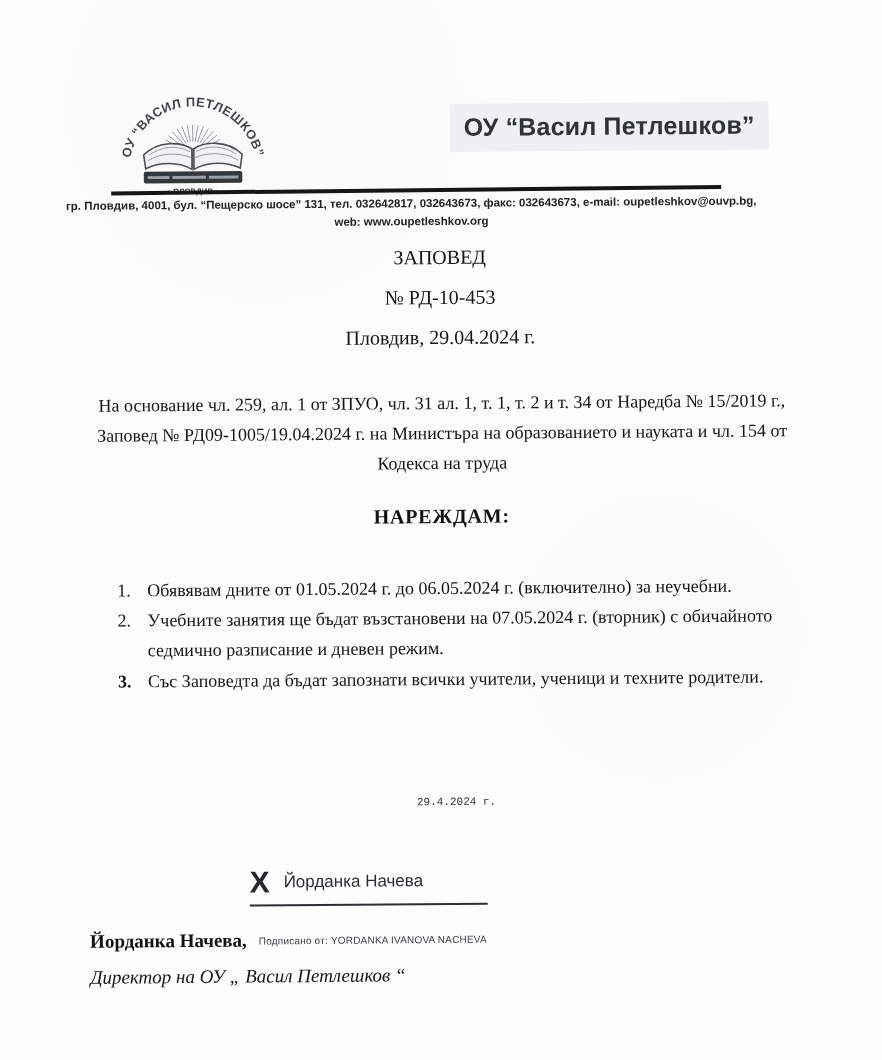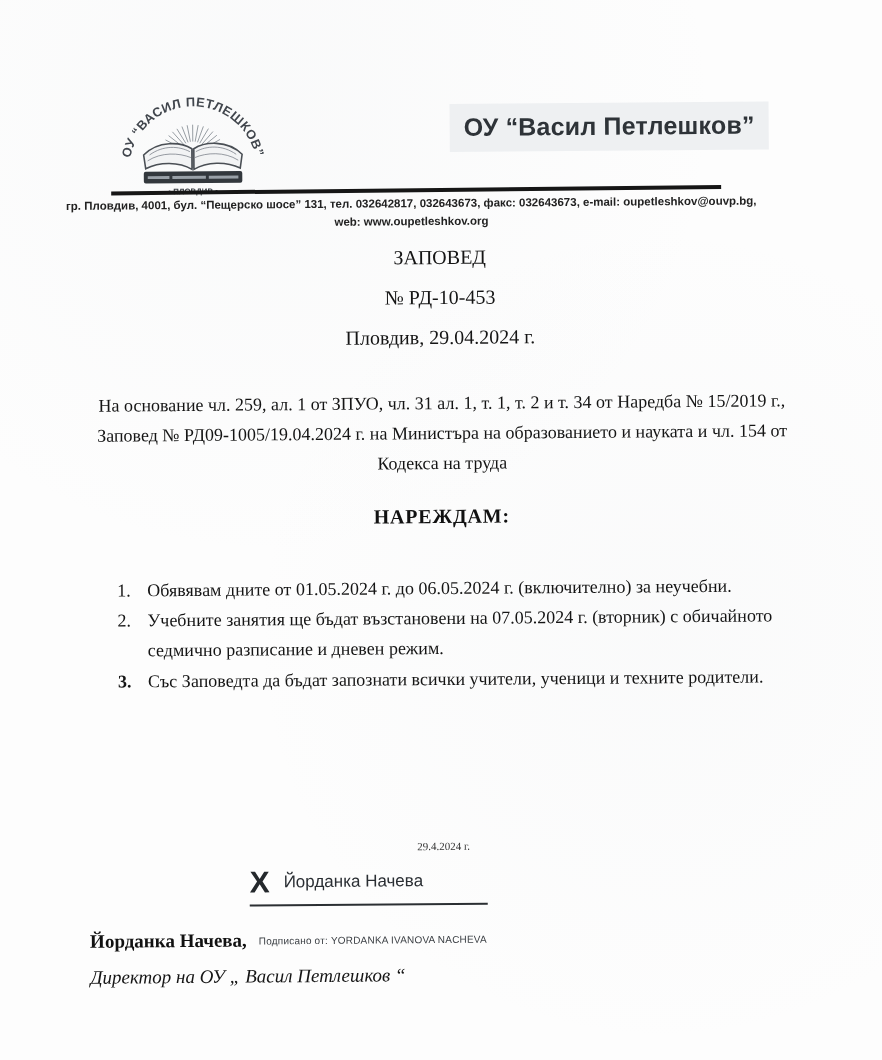--- a/index.html
+++ b/index.html
@@ -67,22 +67,22 @@
   .order-list {
     position: absolute; top: 573px; left: 116px; width: 676px;
     font-size: 18px; line-height: 1.68; color: #151515;
   }
   .order-item { display: flex; }
   .order-item .num { width: 30px; flex: 0 0 30px; }
   .order-item.bold-num .num { font-weight: 700; }
 
   
   .stamp-date {
-    position: absolute; left: 414px; top: 840px;
-    font-family: Liberation Serif, serif;
+    position: absolute; left: 414px; top: 796px;
+    font-family: Liberation Mono, monospace;
     font-size: 11px; color: #333;
   }
   .sig-block {
     position: absolute; left: 246px; top: 866px; width: 238px;
     display: flex; align-items: center; gap: 14px;
     border-bottom: 2px solid #2b2f33; padding-bottom: 7px;
   }
   .sig-x {
     font-family: "Liberation Sans", sans-serif;
     font-size: 30px; font-weight: 600; color: #24282c; line-height: 1;

